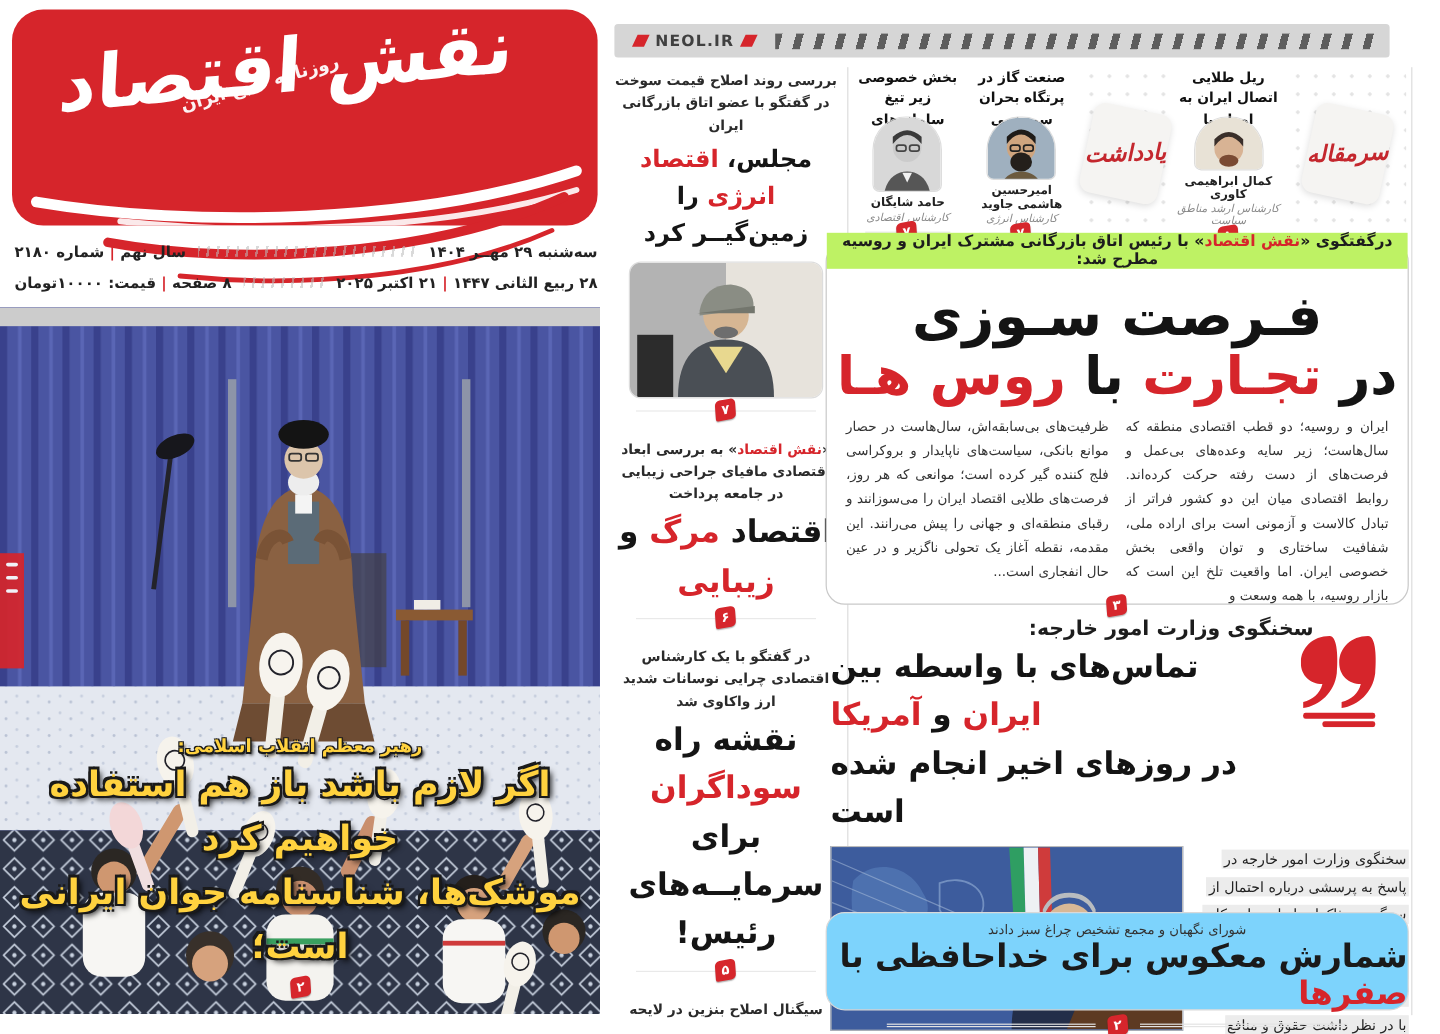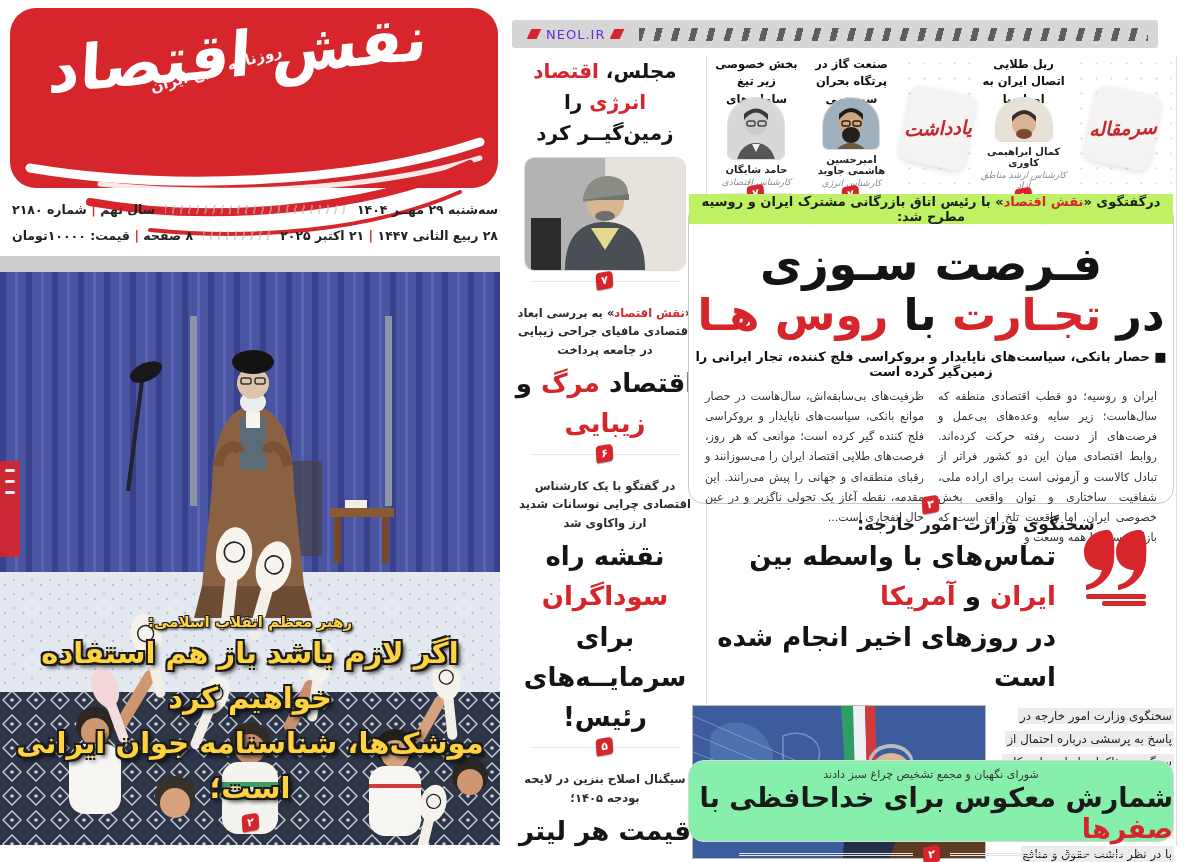--- a/index.html
+++ b/index.html
@@ -19,21 +19,21 @@
   .dl-row{display:flex;align-items:center;height:26px;}
   .leader{flex:1;height:9px;margin:0 10px;opacity:.55;
           background:repeating-linear-gradient(100deg,#bbb 0 2px,transparent 2px 8px);}
   
   .marker{display:inline-block;min-width:17px;height:17px;background:#d6262c;color:#fff;
           font-size:11px;font-weight:bold;line-height:17px;text-align:center;border-radius:4px 4px 4px 2px;
           transform:rotate(-10deg) skewX(-6deg);box-shadow:0 1px 1px rgba(0,0,0,.3);}
   
   .site-bar{position:absolute;left:512px;top:20px;width:646px;height:28px;background:#d6d6d6;
             border-radius:3px;display:flex;align-items:center;direction:ltr;padding:0 10px;box-sizing:border-box;}
-  .site-label{color:#6d28d9;font-weight:normal;font-size:13px;letter-spacing:1px;}
+  .site-label{color:#404040;font-weight:bold;font-size:13px;letter-spacing:1px;}
   .site-tri{width:10px;height:10px;background:#d6252b;transform:skewX(-25deg);margin:0 7px;}
   .site-slashes{flex:1;height:13px;margin-left:10px;opacity:.8;
             background:repeating-linear-gradient(105deg,#3f3f3f 0 6px,transparent 6px 17px);}
   
   .top-strip{position:absolute;left:712px;top:56px;width:460px;height:148px;display:flex;gap:6px;}
   .label-col{flex:1.1;position:relative;border-radius:8px;
              background-image:radial-gradient(#e3e3e3 1.3px,transparent 1.4px);background-size:15px 15px;}
   .paper-tile{position:absolute;left:50%;top:50%;width:66px;height:76px;margin:-40px -33px;
               background:#f5f4f2;border-radius:10px;transform:rotate(12deg);
               box-shadow:0 2px 6px rgba(0,0,0,.13);display:flex;align-items:center;justify-content:center;}
@@ -64,30 +64,30 @@
   .main-h1{font-size:46px;font-weight:900;color:#141414;line-height:1.12;letter-spacing:-2px;margin-top:14px;}
   .main-h2{font-size:44px;font-weight:700;line-height:1.1;letter-spacing:-2px;color:#141414;}
   .main-bullet{font-size:13px;font-weight:bold;color:#111;margin-top:10px;}
   .main-body{display:flex;gap:14px;margin:8px 16px 0;font-size:11.2px;line-height:1.8;color:#333;
              text-align:justify;}
   .main-body>div{flex:1;}
   .main-foot{position:absolute;left:50%;bottom:-10px;margin-left:-9px;}
   
   .quote-art{position:absolute;left:688px;top:514px;width:486px;height:242px;}
   .q-kicker{font-size:17px;font-weight:bold;color:#1d1d1d;text-align:center;padding-left:90px;}
-  .q-h{font-size:26px;font-weight:900;line-height:1.55;text-align:right;color:#141414;
+  .q-h{font-size:26px;font-weight:900;line-height:1.55;text-align:left;color:#141414;
        padding:2px 118px 0 4px;letter-spacing:-1px;}
   .q-icon{position:absolute;right:26px;top:16px;}
   .q-row{display:flex;gap:10px;margin-top:8px;}
   .q-body{width:178px;font-size:11.8px;line-height:1.95;color:#222;text-align:right;}
   .q-body .hl{background:#ececec;box-decoration-break:clone;-webkit-box-decoration-break:clone;padding:1px 2px;}
   .q-photo{width:292px;height:152px;border:1px solid #bbb;overflow:hidden;background:#3d5c9d;}
   
   .count-box{position:absolute;left:688px;top:760px;width:486px;height:82px;border:1.5px solid #d9d9d9;
-             border-radius:16px;box-sizing:border-box;text-align:center;background:#86efac;}
+             border-radius:16px;box-sizing:border-box;text-align:center;background:#7dd3fc;}
   .c-kicker{font-size:11px;color:#333;margin-top:7px;}
   .c-h{font-size:27px;color:#1a1a1a;letter-spacing:-1px;margin-top:1px;font-weight:600;text-align:right;}
   .c-foot{display:flex;align-items:center;margin:2px 50px 0;gap:10px;}
   .c-foot .line{flex:1;border-top:3px double #e4e4e4;}
   
   .photo-main{position:absolute;left:0;top:256px;width:500px;height:589px;overflow:hidden;background:#4a55a2;}
   .photo-caption{position:absolute;left:0;bottom:14px;width:100%;text-align:center;}
   .pc-kicker{font-size:15px;font-weight:bold;color:#ffd23f;
      text-shadow:1px 1px 0 #1a1a1a,-1px -1px 0 #1a1a1a,1px -1px 0 #1a1a1a,-1px 1px 0 #1a1a1a,2px 2px 3px #000;}
   .pc-line{font-size:29px;font-weight:900;color:#ffd23f;line-height:1.55;letter-spacing:-1px;
@@ -296,21 +296,21 @@
         <svg width="56" height="72" viewBox="0 0 56 72">
             <rect width="56" height="72" fill="#e8e2d6"></rect>
             <circle cx="28" cy="26" r="12" fill="#d8b394"></circle>
             <path d="M16,24 Q28,8 40,24 L40,18 Q28,6 16,18 Z" fill="#3a2f2a"></path>
             <ellipse cx="28" cy="36" rx="8" ry="5" fill="#7a4a33"></ellipse>
             <path d="M8,72 C8,52 18,44 28,44 C38,44 48,52 48,72 Z" fill="#3f4b66"></path>
             <path d="M24,46 L28,54 L32,46 Z" fill="#fff"></path>
           </svg>
       </div>
       <div class="mini-author">کمال ابراهیمی کاوری</div>
-      <div class="mini-role">کارشناس ارشد مناطق آزاد</div>
+      <div class="mini-role">کارشناس ارشد مناطق سیاست</div>
       <div class="mini-foot">
         <span class="marker">۱</span>
       </div>
     </div>
     <div class="label-col" style="flex:.8;">
       <div class="paper-tile">
         <span>یادداشت</span>
       </div>
     </div>
     <div class="mini-col">
@@ -352,20 +352,21 @@
       </div>
     </div>
   </div>
 
   <div class="vline" style="left:706px;"></div>
   <div class="vline" style="left:1176px;"></div>
 
   <div class="mid-col">
 
     <div>
+      <div class="mc-kicker">بررسی روند اصلاح قیمت سوخت در گفتگو با عضو اتاق بازرگانی ایران</div>
       <div class="mc-h big">
         <span>مجلس، </span><span class="red">اقتصاد انرژی</span><span> را</span>
         <div>زمین‌گیــر کرد</div>
       </div>
       <div class="mc-photo">
         <svg width="160" height="112" viewBox="0 0 160 112">
             <rect width="80" height="112" fill="#b3b3b3"></rect>
             <rect x="80" width="80" height="112" fill="#e7e3dc"></rect>
             <rect x="6" y="60" width="30" height="52" fill="#2c2c2c"></rect>
             <path d="M40,112 C40,78 56,64 80,64 C104,64 120,78 120,112 Z" fill="#4a4f55"></path>
@@ -423,21 +424,20 @@
   </div>
 
   <div class="main-box">
     <div class="main-kicker">
       <span>درگفتگوی «</span><span class="red">نقش اقتصاد</span><span>» با رئیس اتاق بازرگانی مشترک ایران و روسیه مطرح شد:</span>
     </div>
     <div class="main-h1">فـرصت سـوزی</div>
     <div class="main-h2">
       <span>در </span><span class="red">تجـارت </span><span>با </span><span class="red">روس هـا</span>
     </div>
-    <div class="main-bullet">■ حصار بانکی، سیاست‌های ناپایدار و بروکراسی فلج کننده، تجار ایرانی را زمین‌گیر کرده است</div>
     <div class="main-body">
       <div>ایران و روسیه؛ دو قطب اقتصادی منطقه که سال‌هاست؛ زیر سایه وعده‌های بی‌عمل و فرصت‌های از دست رفته حرکت کرده‌اند. روابط اقتصادی میان این دو کشور فراتر از تبادل کالاست و آزمونی است برای اراده ملی، شفافیت ساختاری و توان واقعی بخش خصوصی ایران. اما واقعیت تلخ این است که بازار روسیه، با همه وسعت و</div>
       <div>ظرفیت‌های بی‌سابقه‌اش، سال‌هاست در حصار موانع بانکی، سیاست‌های ناپایدار و بروکراسی فلج کننده گیر کرده است؛ موانعی که هر روز، فرصت‌های طلایی اقتصاد ایران را می‌سوزانند و رقبای منطقه‌ای و جهانی را پیش می‌رانند. این مقدمه، نقطه آغاز یک تحولی ناگزیر و در عین حال انفجاری است...</div>
     </div>
     <span class="marker main-foot">۳</span>
   </div>
 
   <div class="quote-art">
     <svg class="q-icon" width="64" height="76" viewBox="0 0 64 76">
       <path d="M24,0 C10,0 0,10 0,22 C0,33 8,40 18,40 C16,48 10,53 2,55 L2,60 C16,58 28,47 30,31 C31,20 31,0 24,0 Z" fill="#d6252b"></path>

